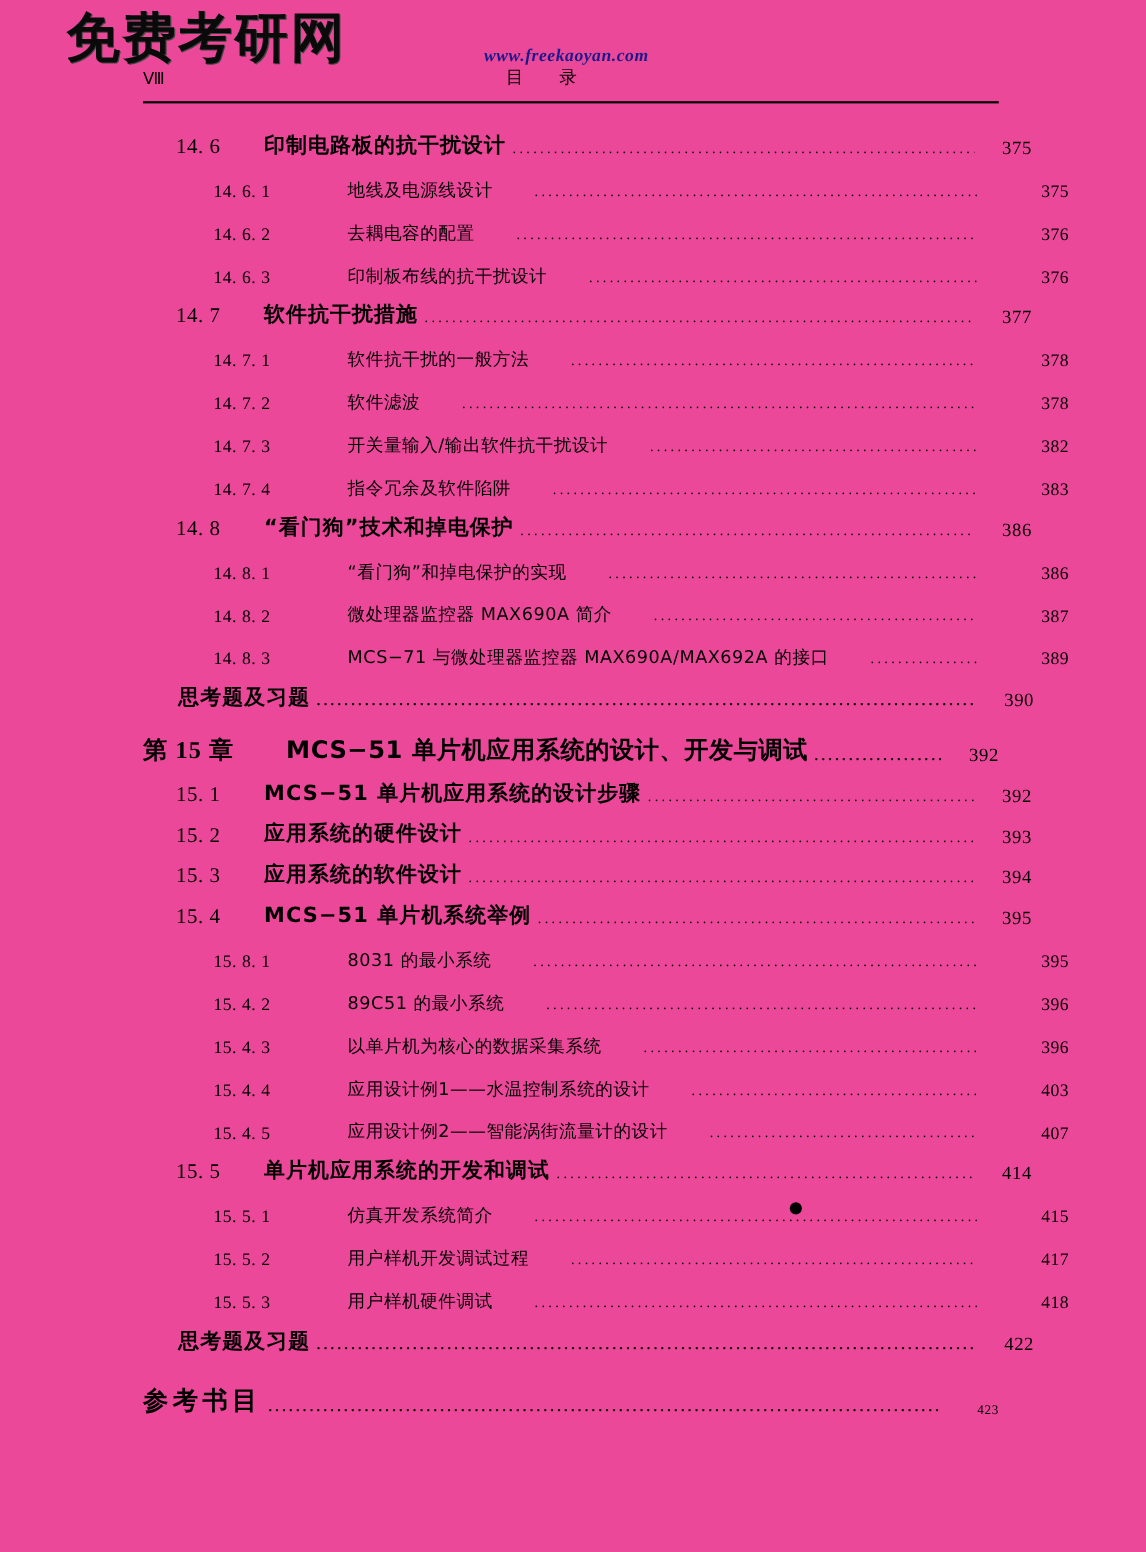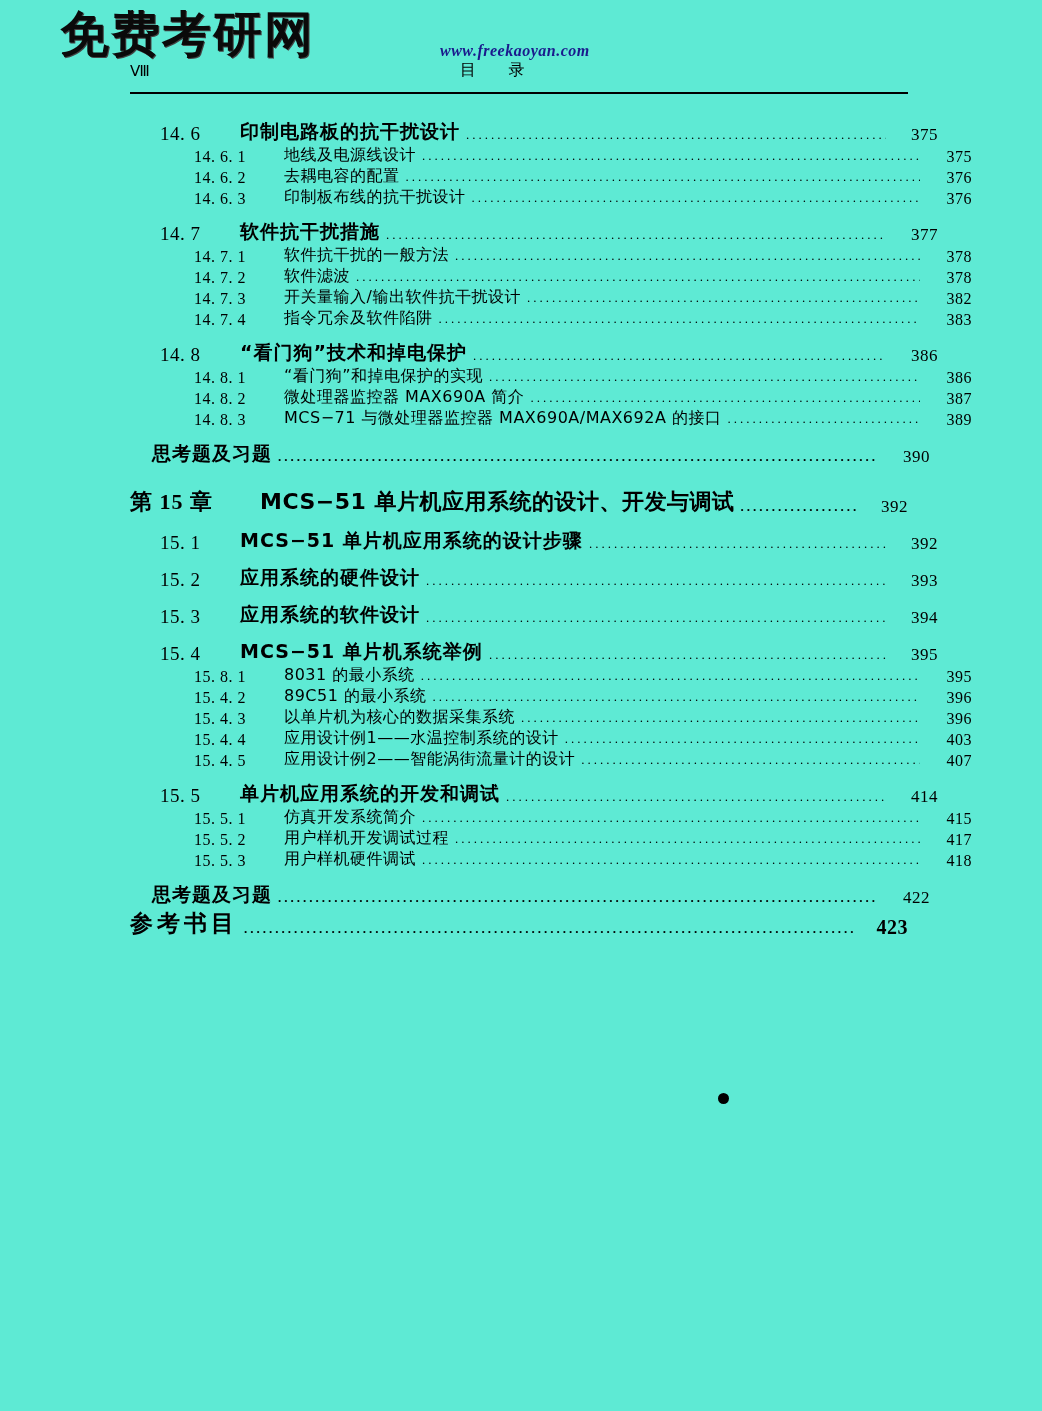--- a/index.html
+++ b/index.html
@@ -14,21 +14,21 @@
     font-family: "Liberation Serif", "DejaVu Serif", serif;
     color: #000000;
     overflow: hidden;
   }
 
   .page {
     position: absolute;
     left: 0; top: 0;
     width: 1042px;
     height: 1411px;
-    background: #5eead4;
+    background: #ec4899;
   }
 
   
   .watermark {
     position: absolute;
     left: 60px;
     top: 10px;
     font-family: "DejaVu Sans", sans-serif;
     font-weight: bold;
     font-size: 49px;
@@ -134,52 +134,54 @@
     font-size: 19px;
     margin-top: 11px;
   }
   .lvl2 .num { width: 80px; }
   .lvl2 .txt { font-weight: bold; letter-spacing: 1px; }
   .lvl2 .pg { font-size: 17px; }
 
   .lvl3 {
     margin-left: 64px;
     font-size: 16px;
-    margin-top: 0;
+    margin-top: 18px;
+    gap: 32px;
   }
   .lvl3 .num { width: 90px; }
   .lvl3 .txt { letter-spacing: 0.5px; }
   .lvl3 .pg { font-size: 16px; }
 
   .exercise {
-    margin-left: 22px;
+    margin-left: 32px;
     font-size: 19px;
     margin-top: 12px;
     font-weight: bold;
   }
   .exercise .txt { letter-spacing: 1px; }
   .exercise .pg { font-size: 17px; font-weight: normal; }
 
   .chapter {
     margin-left: 0px;
     font-size: 22px;
     margin-top: 20px;
     font-weight: bold;
   }
   .chapter .num { width: 130px; letter-spacing: 1px; }
   .chapter .txt { letter-spacing: 0.5px; }
   .chapter .pg { font-size: 17px; font-weight: normal; }
 
   .refs {
     margin-left: 0px;
     font-size: 23px;
+    margin-top: 26px;
     font-weight: bold;
   }
   .refs .txt { letter-spacing: 4px; }
-  .refs .pg { font-size: 20px; font-weight: bold; }
+  .refs .pg { font-size: 12px; font-weight: normal; }
 
   .dot-mark {
     position: absolute;
     left: 718px;
     top: 1093px;
     width: 11px;
     height: 11px;
     border-radius: 50%;
     background: #000;
   }

